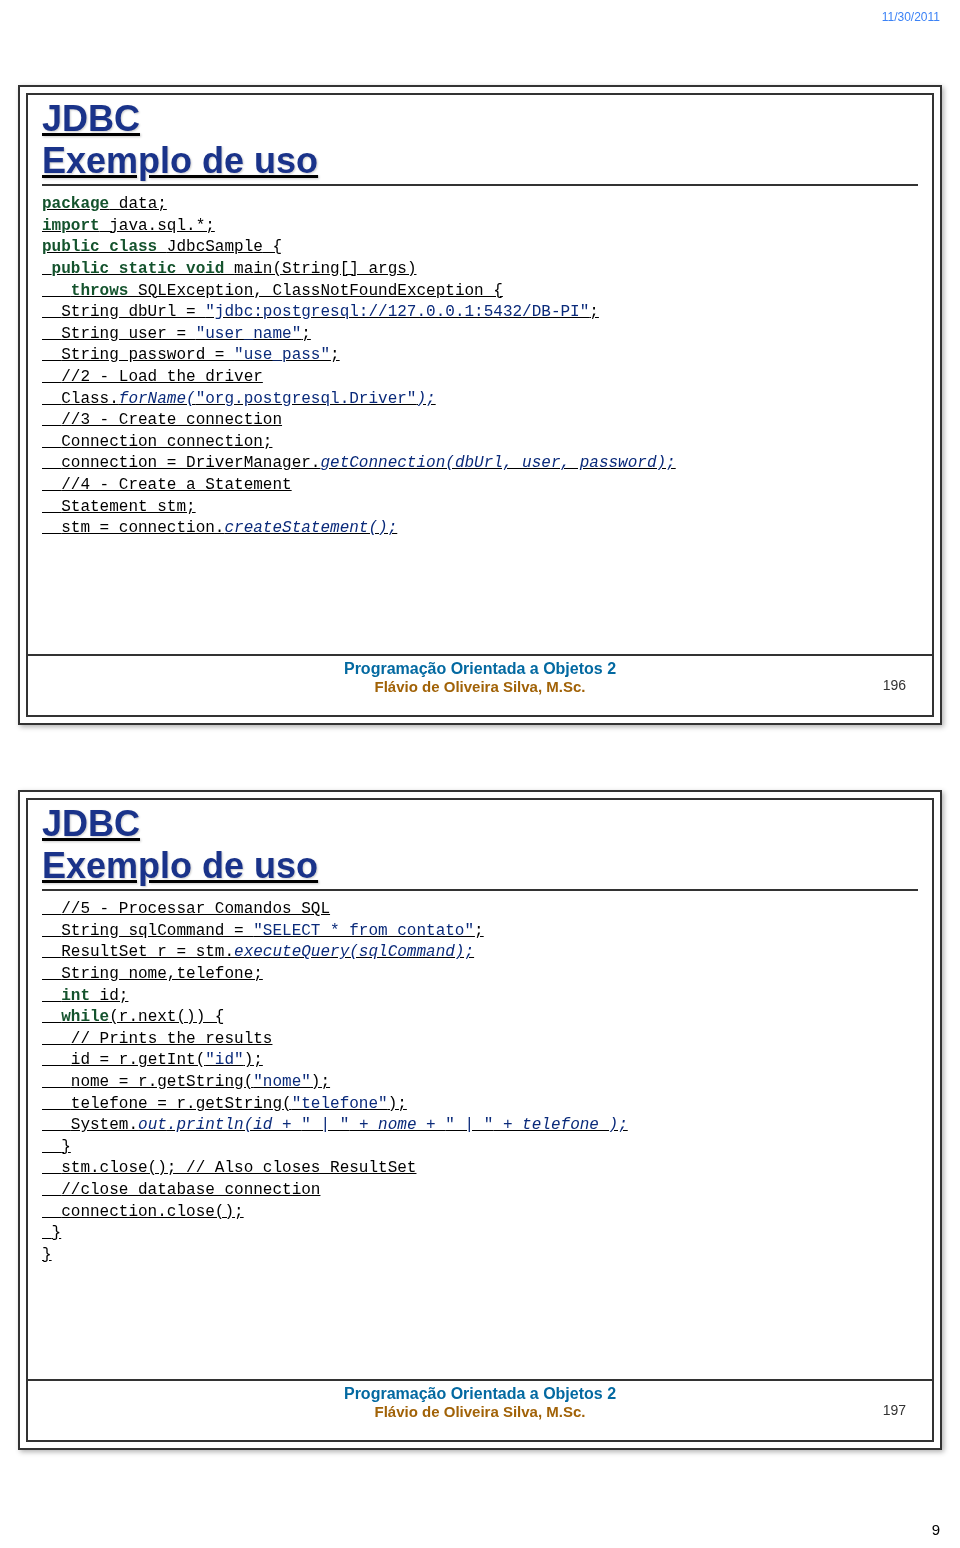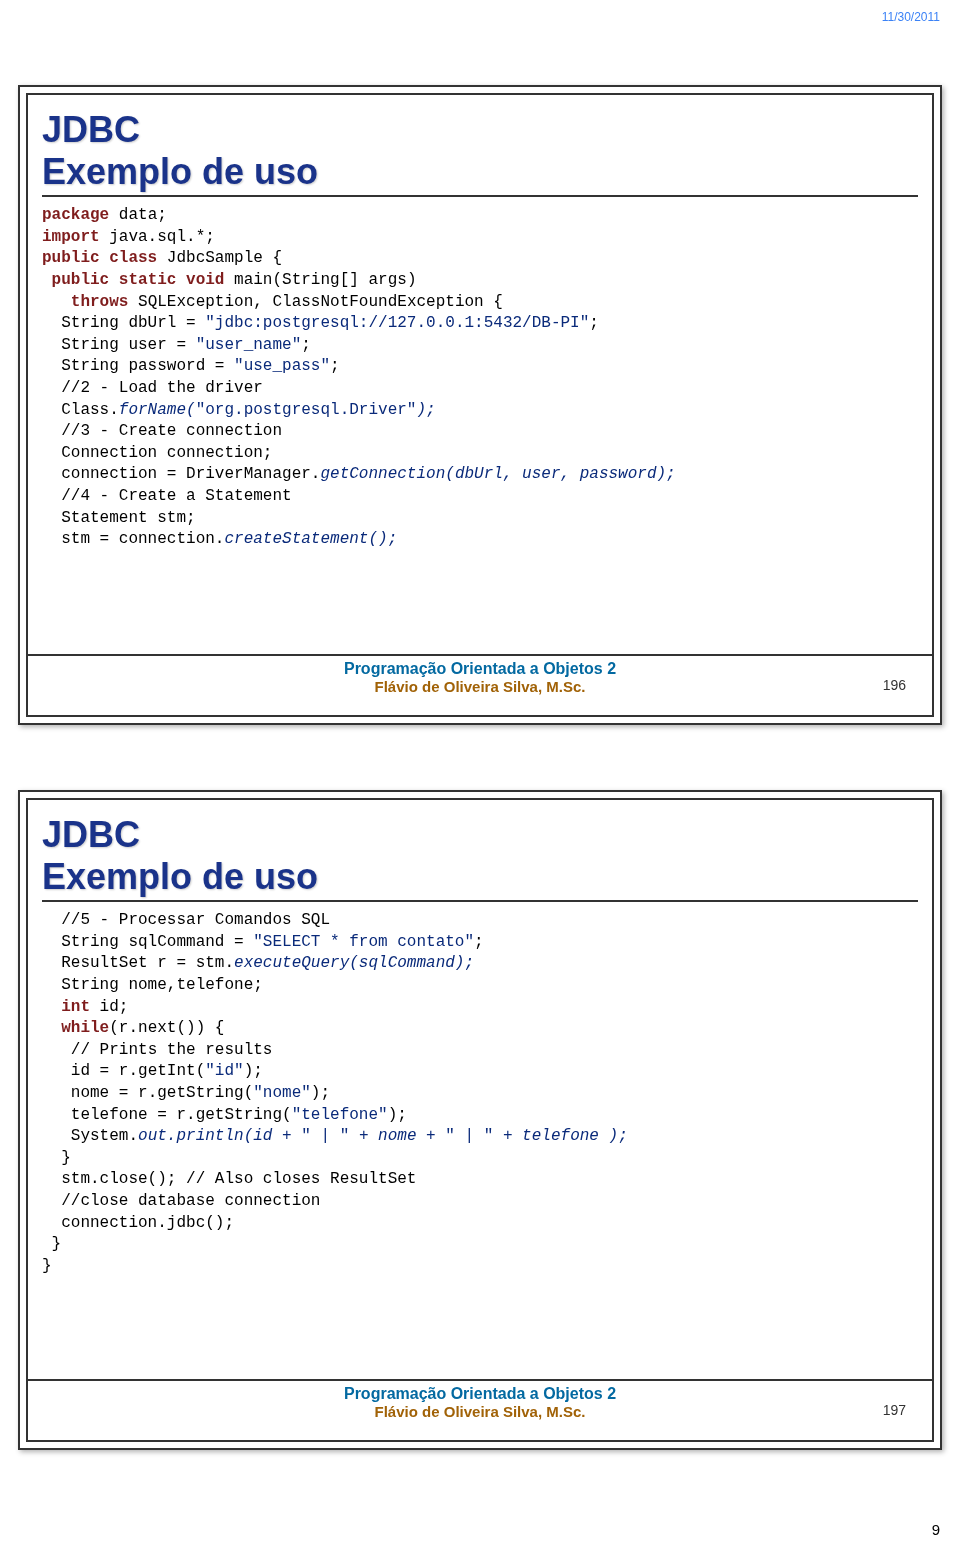--- a/index.html
+++ b/index.html
@@ -32,42 +32,43 @@
     background: #fff;
     box-shadow: 2px 2px 5px rgba(0,0,0,0.3);
   }
   .inner-frame {
     position: absolute;
     top: 6px; left: 6px; right: 6px; bottom: 6px;
     border: 2px solid #333;
     background: #fff;
   }
   .content {
-    padding: 15px 14px;
+    padding: 4px 14px;
+    text-decoration: underline;
   }
   .title {
     color: #1a338a;
     font-size: 36px;
     font-weight: bold;
     line-height: 1.1;
     margin-bottom: 2px;
     text-shadow: 1px 1px 2px rgba(0,0,0,0.2);
   }
   .hr {
     border-top: 2px solid #333;
     margin: 4px 0 8px 0;
   }
   .code {
     font-family: "Courier New", monospace;
     font-size: 16px;
     line-height: 1.35;
     white-space: pre-wrap;
     word-wrap: break-word;
   }
-  .kw { font-weight: bold; color: #7f1d1d; }
+  .kw { font-weight: bold; color: #14532d; }
   .it { font-style: italic; color: #0a2a7a; }
   .str { color: #0a2a7a; }
   .footer-block {
     position: absolute;
     bottom: 18px;
     left: 0;
     right: 0;
     border-top: 2px solid #333;
   }
   .footer-text {
@@ -153,21 +154,21 @@
 <span class="kw">  int</span><span> id;</span>
 <span class="kw">  while</span><span>(r.next()) {</span>
 <span>   // Prints the results</span>
 <span>   id = r.getInt(</span><span class="str">"id"</span><span>);</span>
 <span>   nome = r.getString(</span><span class="str">"nome"</span><span>);</span>
 <span>   telefone = r.getString(</span><span class="str">"telefone"</span><span>);</span>
 <span>   System.</span><span class="it">out</span><span class="it">.println(id + </span><span class="str">" | "</span><span class="it"> + nome + </span><span class="str">" | "</span><span class="it"> + telefone );</span>
 <span>  }</span>
 <span>  stm.close(); // Also closes ResultSet</span>
 <span>  //close database connection</span>
-<span>  connection.jdbc();</span>
+<span>  connection.close();</span>
 <span> }</span>
 <span>}</span></div>
       </div>
       <div class="slide-num">197</div>
       <div class="footer-block">
         <div class="footer-text">
           <div class="footer-line1">Programação Orientada a Objetos 2</div>
           <div class="footer-line2">Flávio de Oliveira Silva, M.Sc.</div>
         </div>
       </div>

